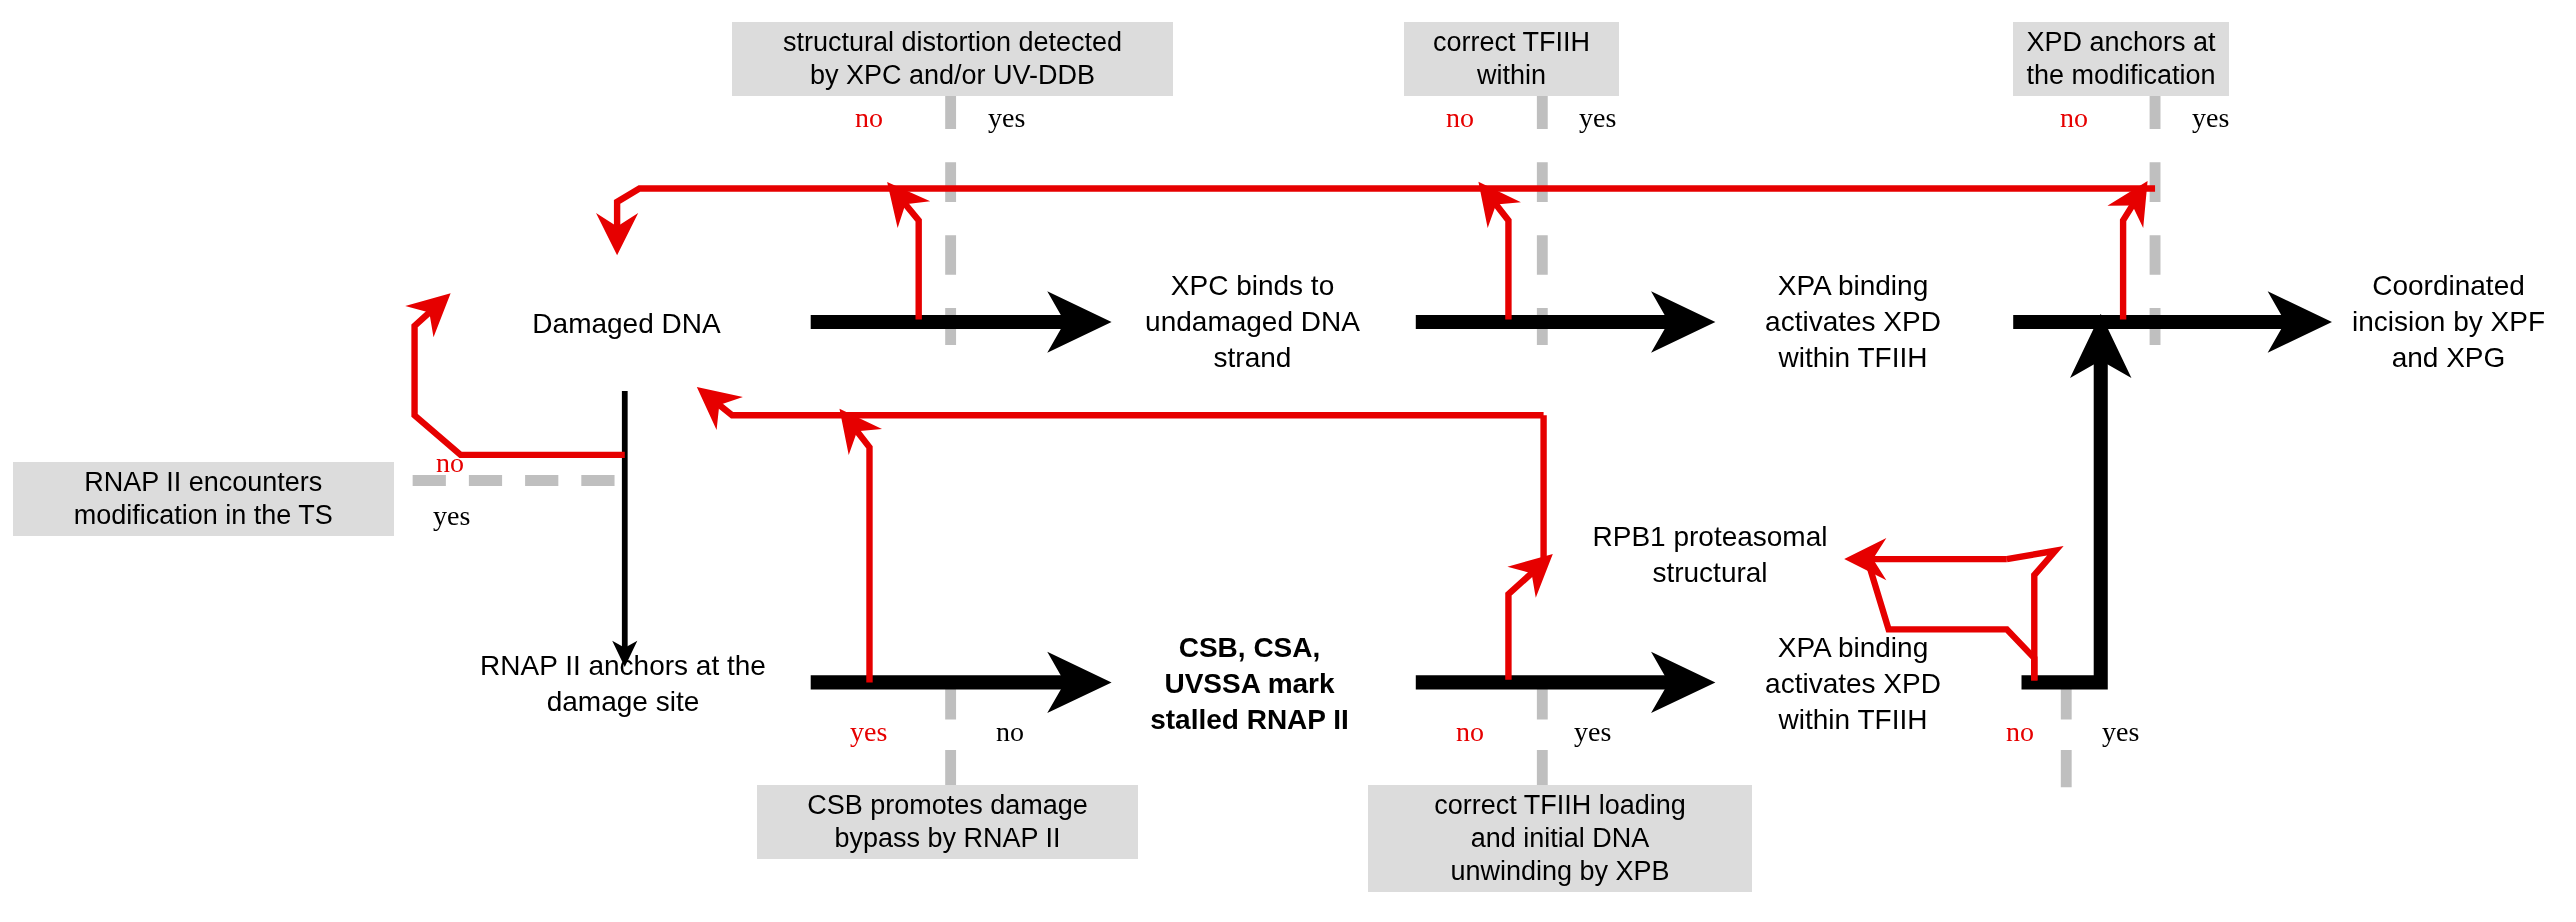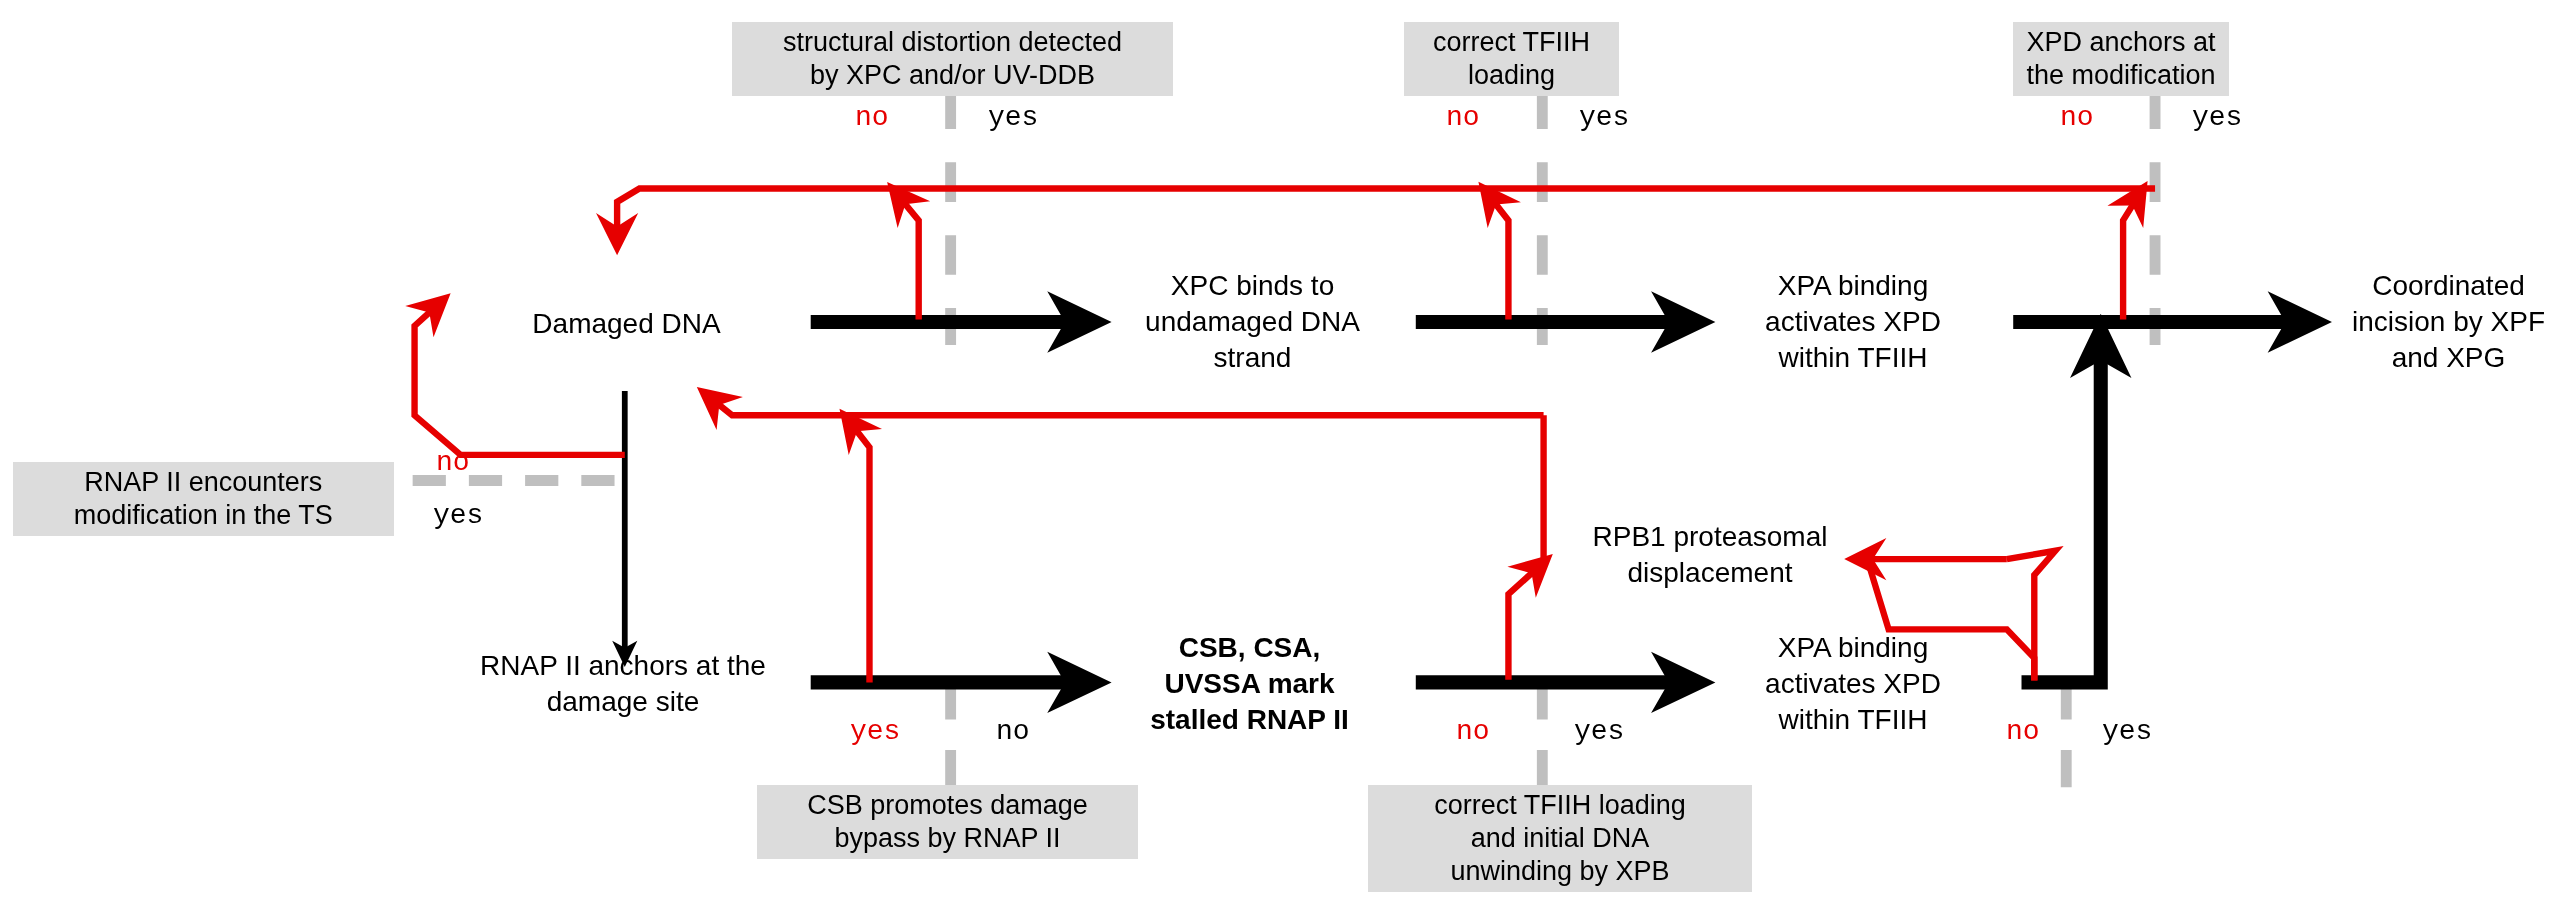--- a/index.html
+++ b/index.html
@@ -31,21 +31,21 @@
     text-align:center;
     white-space:pre-line;
     padding:3.8px 9px;
     box-sizing:border-box;
     font-family:"Liberation Sans", sans-serif;
   }
   .branch{
     position:absolute;
     font-size:28px;
     line-height:31px;
-    font-family:Liberation Mono, monospace;
+    font-family:Liberation Serif, serif;
     white-space:nowrap;
   }
   .branch.no-red, .branch.yes-red{color:#e60000;}
   .branch.no-blk, .branch.yes-blk{color:#000000;}
 </style>
 </head>
 <body>
 
 <div id="stage">
 
@@ -116,21 +116,21 @@
       <polyline points="3183,1065 3183,900 3216,862 3140,875" stroke-width="10"></polyline>
 
       <polyline points="977,712 720,712 648,650 648,510 690,472" stroke-width="10" marker-end="url(#redArrow)"></polyline>
     </g>
   </svg>
 
   <div class="qbox" style="left:732px; top:22px; width:441px;">structural distortion detected
 by XPC and/or UV-DDB</div>
 
   <div class="qbox" style="left:1404px; top:22px; width:215px;">correct TFIIH
-loading</div>
+within</div>
 
   <div class="qbox" style="left:12.8px; top:462px; width:381px;">RNAP II encounters
 modification in the TS</div>
 
   <div class="qbox" style="left:2013px; top:22px; width:216px;">XPD anchors at
 the modification</div>
 
   <div class="qbox" style="left:757px; top:785px; width:381px;">CSB promotes damage
 bypass by RNAP II</div>
 
@@ -154,21 +154,21 @@
 and XPG</div>
 
   <div class="lbl" style="left:457px; top:648px; width:332px;">RNAP II anchors at the
 damage site</div>
 
   <div class="lbl" style="left:1112px; top:630px; width:275px;font-weight:bold;">CSB, CSA,
 UVSSA mark
 stalled RNAP II</div>
 
   <div class="lbl" style="left:1560px; top:519px; width:300px;">RPB1 proteasomal
-displacement</div>
+structural</div>
 
   <div class="lbl" style="left:1719px; top:630px; width:268px;">XPA binding
 activates XPD
 within TFIIH</div>
 
   <div class="branch no-red" style="left:436px; top:447px;">no</div>
   <div class="branch yes-blk" style="left:433px; top:500px;">yes</div>
 
   <div class="branch no-red" style="left:855px; top:102px;">no</div>
   <div class="branch yes-blk" style="left:988px; top:102px;">yes</div>

